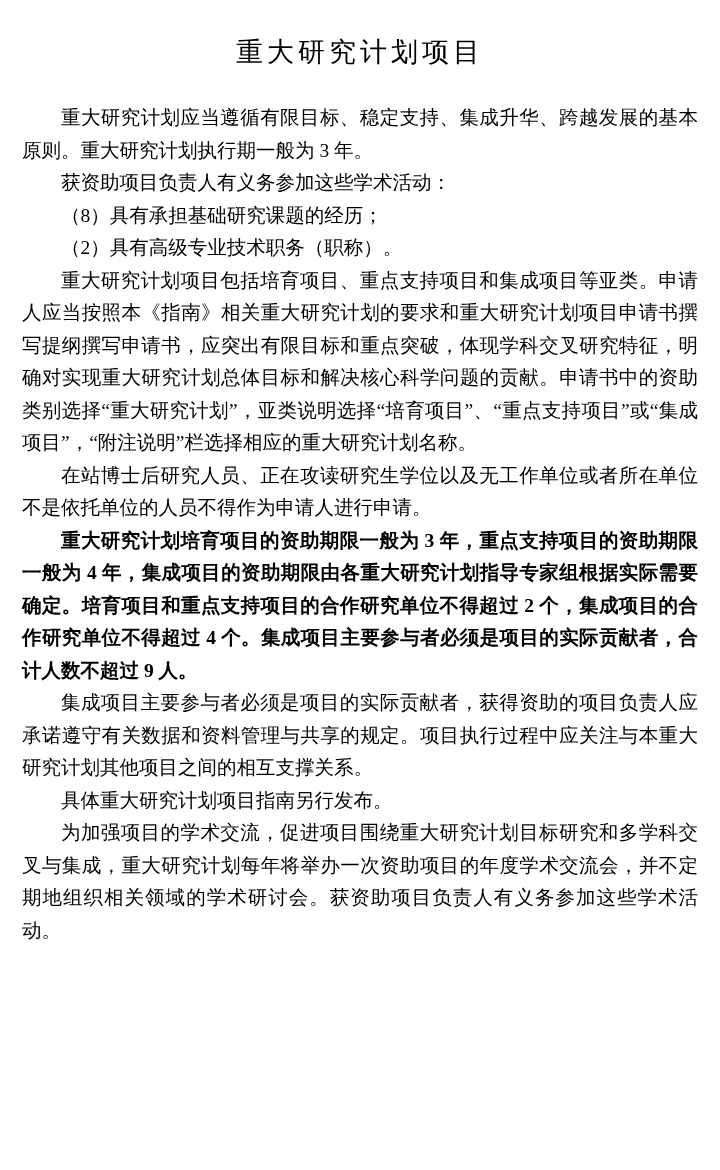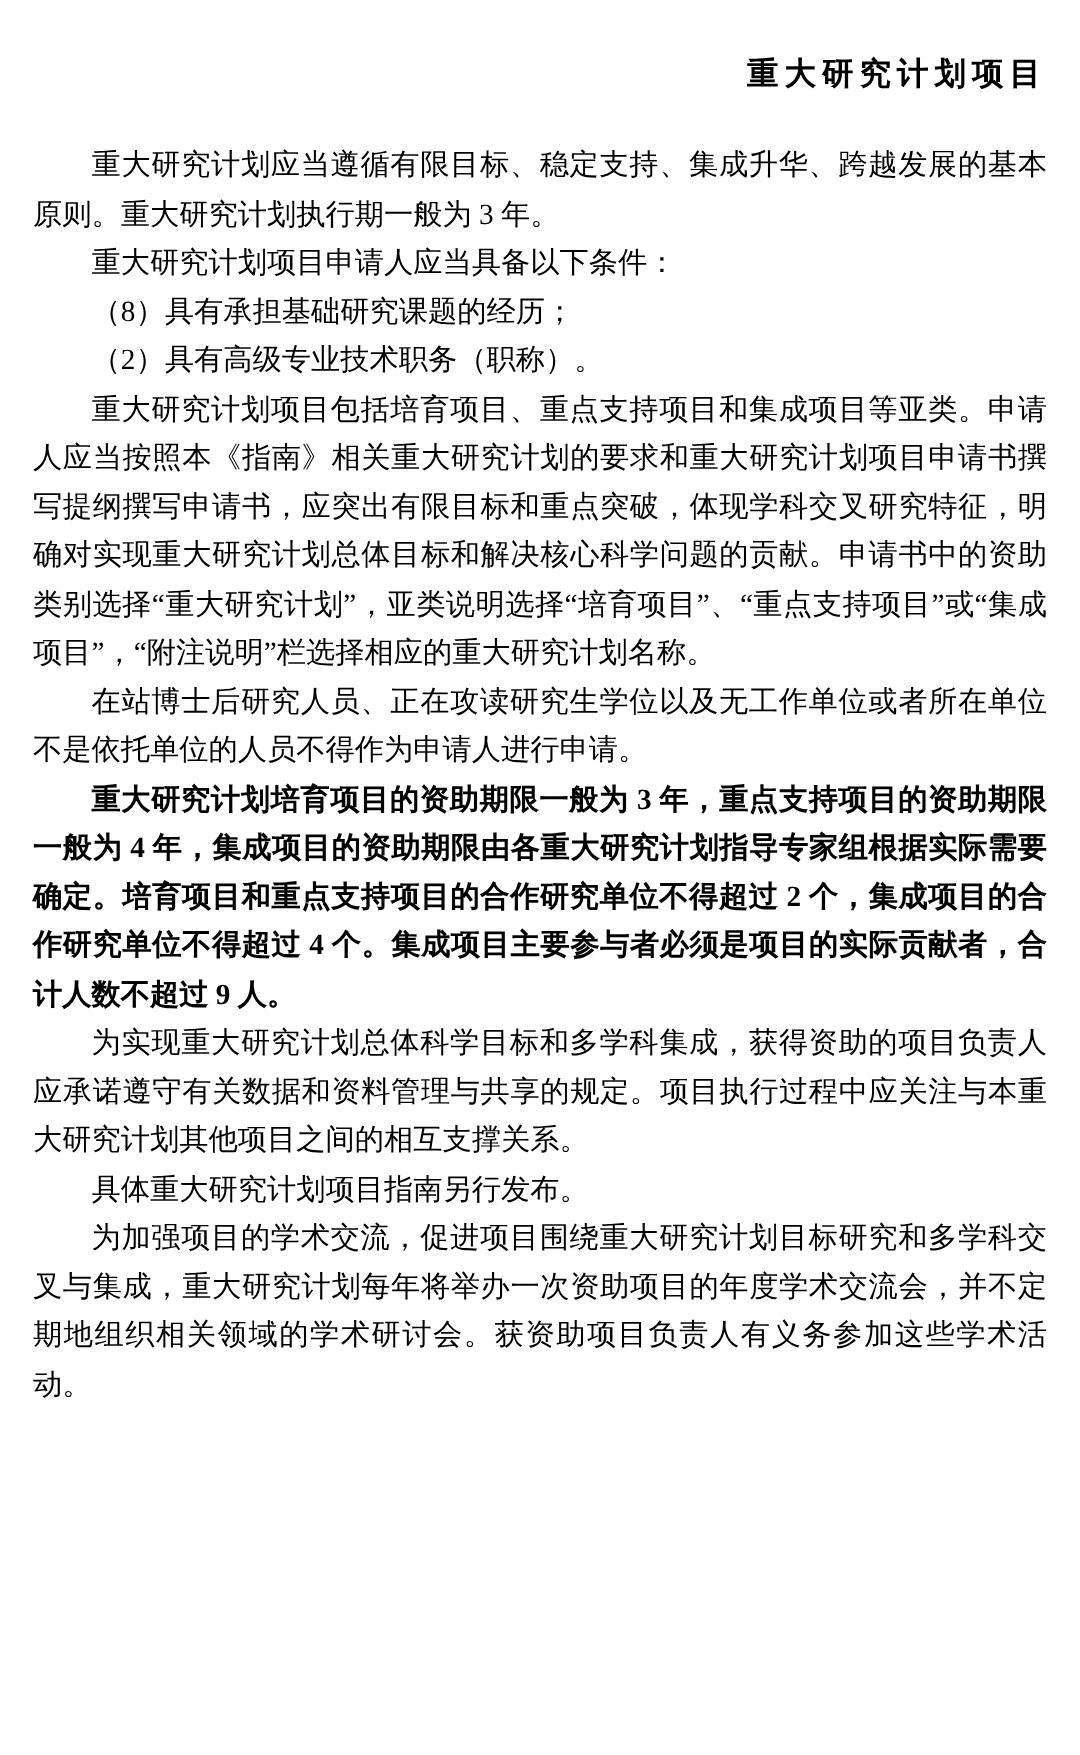--- a/index.html
+++ b/index.html
@@ -15,24 +15,24 @@
     overflow: hidden;
   }
   .page {
     width: 720px;
     height: 1170px;
     box-sizing: border-box;
     padding: 36px 22px 0 22px;
     position: relative;
   }
   .doc-title {
-    text-align: right;
+    text-align: center;
     font-family: "DejaVu Serif", "Liberation Serif", serif;
-    font-size: 21px;
-    font-weight: 700;
+    font-size: 27px;
+    font-weight: 400;
     letter-spacing: 4px;
     margin: 0 0 34px 0;
     line-height: 1.2;
   }
   .body-text {
     font-size: 19.5px;
     line-height: 32.5px;
     text-align: justify;
     text-justify: inter-ideograph;
   }
@@ -45,23 +45,23 @@
   }
 </style>
 </head>
 <body>
 
 <div class="page">
   <h1 class="doc-title">重大研究计划项目</h1>
 
   <div class="body-text">
     <p>重大研究计划应当遵循有限目标、稳定支持、集成升华、跨越发展的基本原则。重大研究计划执行期一般为 3 年。</p>
-    <p>重大研究计划项目申请人应当具备以下条件：</p>
+    <p>获资助项目负责人有义务参加这些学术活动：</p>
     <p>（8）具有承担基础研究课题的经历；</p>
     <p>（2）具有高级专业技术职务（职称）。</p>
     <p>重大研究计划项目包括培育项目、重点支持项目和集成项目等亚类。申请人应当按照本《指南》相关重大研究计划的要求和重大研究计划项目申请书撰写提纲撰写申请书，应突出有限目标和重点突破，体现学科交叉研究特征，明确对实现重大研究计划总体目标和解决核心科学问题的贡献。申请书中的资助类别选择“重大研究计划”，亚类说明选择“培育项目”、“重点支持项目”或“集成项目”，“附注说明”栏选择相应的重大研究计划名称。</p>
     <p>在站博士后研究人员、正在攻读研究生学位以及无工作单位或者所在单位不是依托单位的人员不得作为申请人进行申请。</p>
     <p class="bold">重大研究计划培育项目的资助期限一般为 3 年，重点支持项目的资助期限一般为 4 年，集成项目的资助期限由各重大研究计划指导专家组根据实际需要确定。培育项目和重点支持项目的合作研究单位不得超过 2 个，集成项目的合作研究单位不得超过 4 个。集成项目主要参与者必须是项目的实际贡献者，合计人数不超过 9 人。</p>
-    <p>为实现重大研究计划总体科学目标和多学科集成，获得资助的项目负责人应承诺遵守有关数据和资料管理与共享的规定。项目执行过程中应关注与本重大研究计划其他项目之间的相互支撑关系。</p>
+    <p>集成项目主要参与者必须是项目的实际贡献者，获得资助的项目负责人应承诺遵守有关数据和资料管理与共享的规定。项目执行过程中应关注与本重大研究计划其他项目之间的相互支撑关系。</p>
     <p>具体重大研究计划项目指南另行发布。</p>
     <p>为加强项目的学术交流，促进项目围绕重大研究计划目标研究和多学科交叉与集成，重大研究计划每年将举办一次资助项目的年度学术交流会，并不定期地组织相关领域的学术研讨会。获资助项目负责人有义务参加这些学术活动。</p>
   </div>
 </div>
 
 </body></html>

